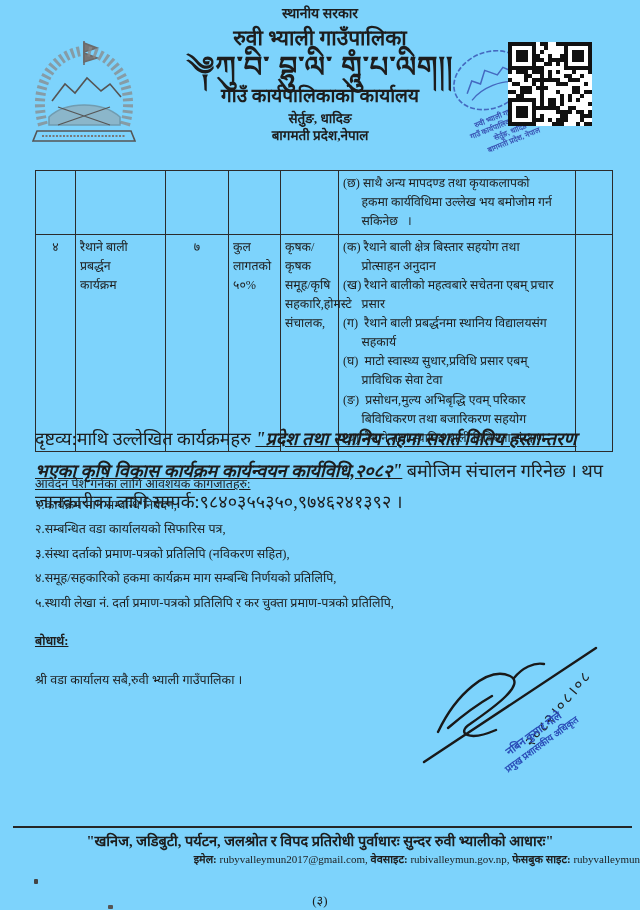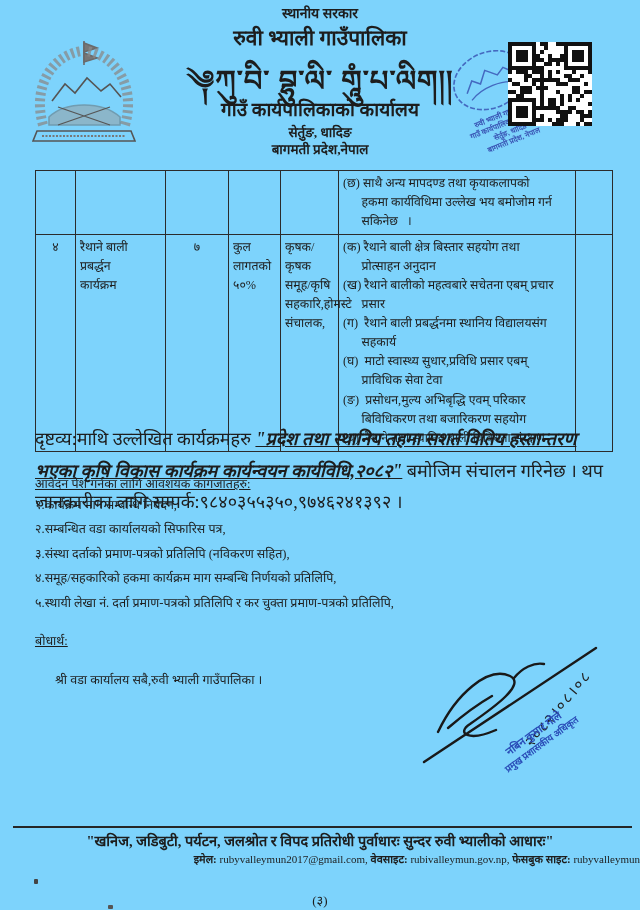--- a/index.html
+++ b/index.html
@@ -5,21 +5,21 @@
   html,body{margin:0;padding:0;}
   .page{
     position:relative; width:640px; height:910px; overflow:hidden;
     background:#7dd3fc; color:#1d1d1d;
     font-family:"Liberation Serif", "DejaVu Serif", serif;
   }
   
   .hdr{position:absolute; top:5px; left:0; right:0; text-align:center; line-height:1.25;}
   .hdr .l1{font-size:14px; font-weight:bold;}
   .hdr .l2{font-size:21px; font-weight:bold; margin-top:2px;}
-  .hdr .tib{font-size:29px; font-weight:bold; line-height:1.15; letter-spacing:1px;margin-top:14px;}
+  .hdr .tib{font-size:29px; font-weight:bold; line-height:1.15; letter-spacing:1px;}
   .hdr .l3{font-size:19px; font-weight:bold;}
   .hdr .l4{font-size:13.5px; font-weight:bold; margin-top:3px;}
   .hdr .l5{font-size:13.5px; font-weight:bold;}
   .emblem{position:absolute; left:24px; top:36px; width:120px; height:128px;}
   
   .stamp{position:absolute; left:441px; top:48px; width:120px; height:120px;
          transform:rotate(-22deg); color:#3a56b5; text-align:center;}
   .stamp svg{display:block; margin:0 auto;}
   .stamp .st-line{font-size:7.5px; font-weight:bold; line-height:1.25; color:#3a56b5; white-space:nowrap;}
   
@@ -35,22 +35,22 @@
   td.c-count{text-align:center;}
   tr.r1 td{height:52px;}
   tr.r2 td{height:196px;}
   
   .note{position:absolute; left:35px; top:424px; width:586px; font-size:18px; line-height:1.75;}
   .note .q{font-style:italic; font-weight:bold; text-decoration:underline;}
   .docs{position:absolute; left:35px; top:475px; width:590px; font-size:12.5px;}
   .docs .dh{font-weight:normal; text-decoration:underline; margin-bottom:4px;}
   .docs .di{line-height:1.55; margin-bottom:5px;}
   .cc{position:absolute; left:35px; top:632px; width:420px; font-size:12.5px;}
-  .cc .ch{font-weight:normal; text-decoration:underline;}
-  .cc .cl{margin-top:22px;margin-left:20px;}
+  .cc .ch{font-weight:bold; text-decoration:underline;}
+  .cc .cl{margin-top:22px;}
   
   .sig{position:absolute; left:418px; top:632px; width:220px; height:165px;}
   .sig svg{position:absolute; left:0; top:0;}
   .sig-date{position:absolute; left:86px; top:52px; width:130px; transform:rotate(-50deg);
             font-size:15px; letter-spacing:2px; color:#222;}
   .sig-stamp{position:absolute; left:34px; top:92px; width:170px; transform:rotate(-36deg);
              text-align:center; color:#2a4db8; font-weight:bold;}
   .sig-stamp .sn1{font-size:11px;}
   .sig-stamp .sn2{font-size:9.5px;}
   

